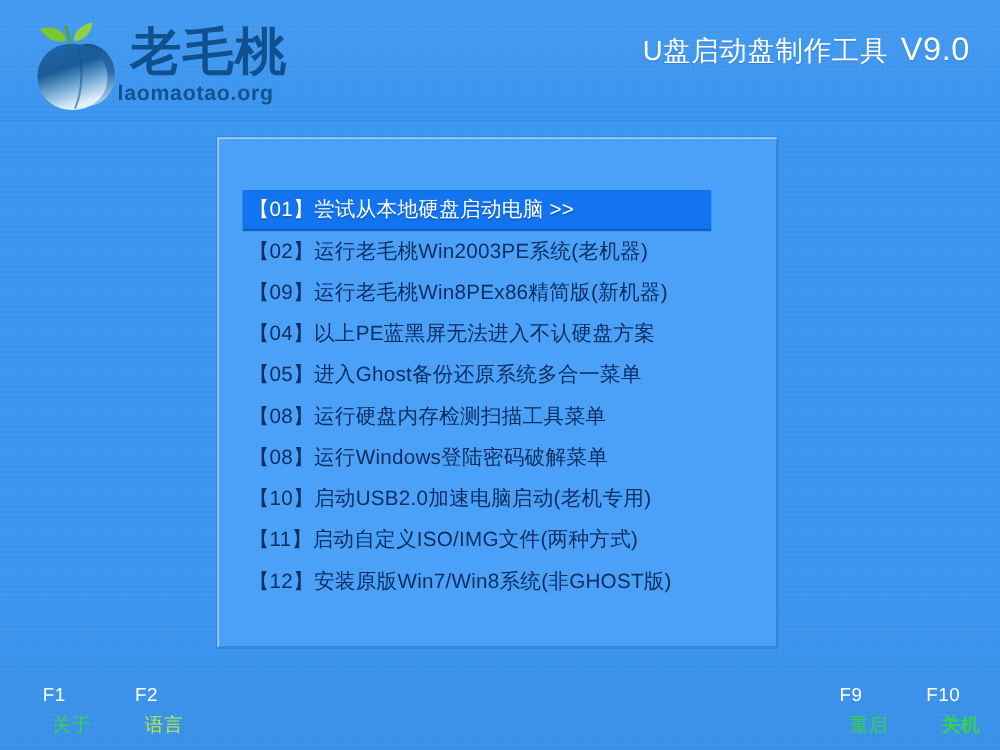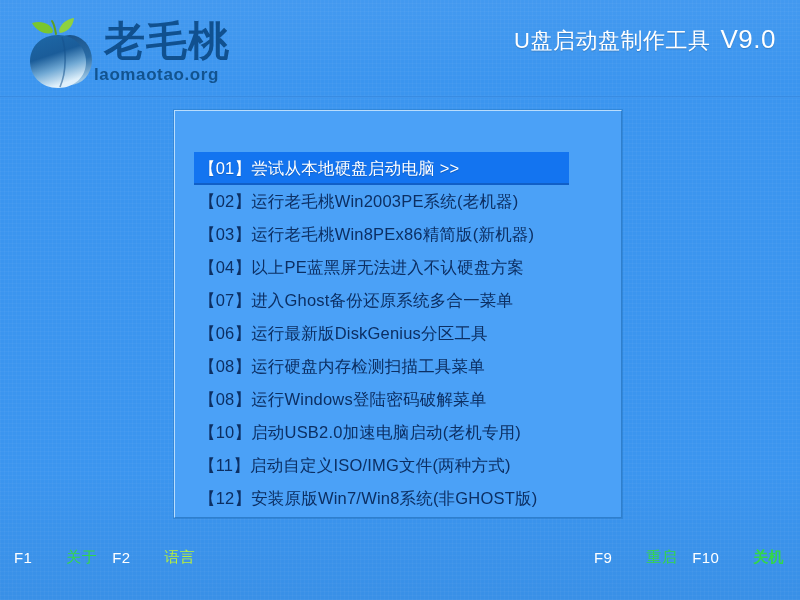--- a/index.html
+++ b/index.html
@@ -169,20 +169,21 @@
     display: flex;
     align-items: center;
     gap: 7px;
     white-space: nowrap;
   }
   .hint {
     display: inline-flex;
     align-items: center;
     gap: 6px;
     margin-right: 8px;
+    flex-direction: column;
   }
   .hint:last-child { margin-right: 0; }
   .hint-key {
     font-size: 15px;
     color: #ffffff;
     letter-spacing: .4px;
   }
   .hint-label {
     font-size: 15px;
     letter-spacing: .4px;
@@ -231,24 +232,23 @@
       <span class="t-ver">V9.0</span>
     </div>
 
     <div id="header-rule"></div>
   </div>
 
   <div id="menu-panel">
     <div id="menu-list">
         <div class="menu-item selected"><span class="mi-label">【01】尝试从本地硬盘启动电脑 &gt;&gt;</span></div>
         <div class="menu-item"><span class="mi-label">【02】运行老毛桃Win2003PE系统(老机器)</span></div>
-        <div class="menu-item"><span class="mi-label">【03】运行老毛桃Win8PEx86精简版(新机器)</span></div>
+        <div class="menu-item"><span class="mi-label">【09】运行老毛桃Win8PEx86精简版(新机器)</span></div>
         <div class="menu-item"><span class="mi-label">【04】以上PE蓝黑屏无法进入不认硬盘方案</span></div>
-        <div class="menu-item"><span class="mi-label">【07】进入Ghost备份还原系统多合一菜单</span></div>
-        <div class="menu-item"><span class="mi-label">【06】运行最新版DiskGenius分区工具</span></div>
+        <div class="menu-item"><span class="mi-label">【05】进入Ghost备份还原系统多合一菜单</span></div>
         <div class="menu-item"><span class="mi-label">【08】运行硬盘内存检测扫描工具菜单</span></div>
         <div class="menu-item"><span class="mi-label">【08】运行Windows登陆密码破解菜单</span></div>
         <div class="menu-item"><span class="mi-label">【10】启动USB2.0加速电脑启动(老机专用)</span></div>
         <div class="menu-item"><span class="mi-label">【11】启动自定义ISO/IMG文件(两种方式)</span></div>
         <div class="menu-item"><span class="mi-label">【12】安装原版Win7/Win8系统(非GHOST版)</span></div>
       </div>
   </div>
 
   <div id="footer">
     <div id="footer-left">

